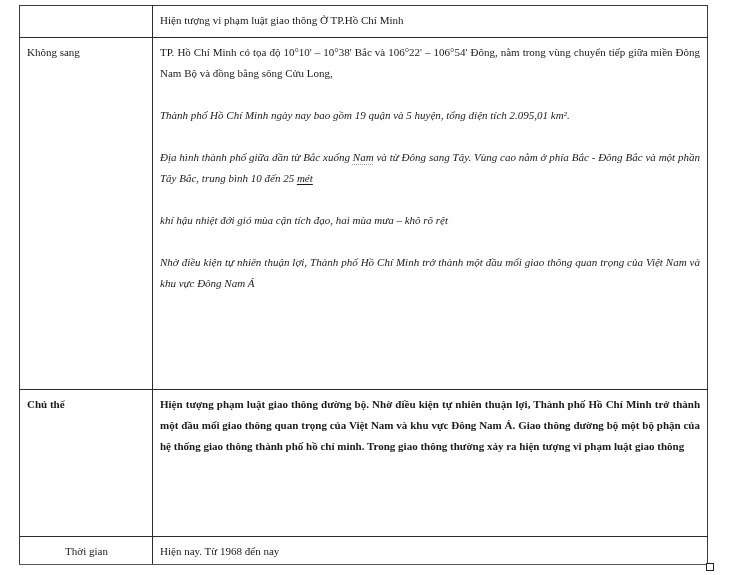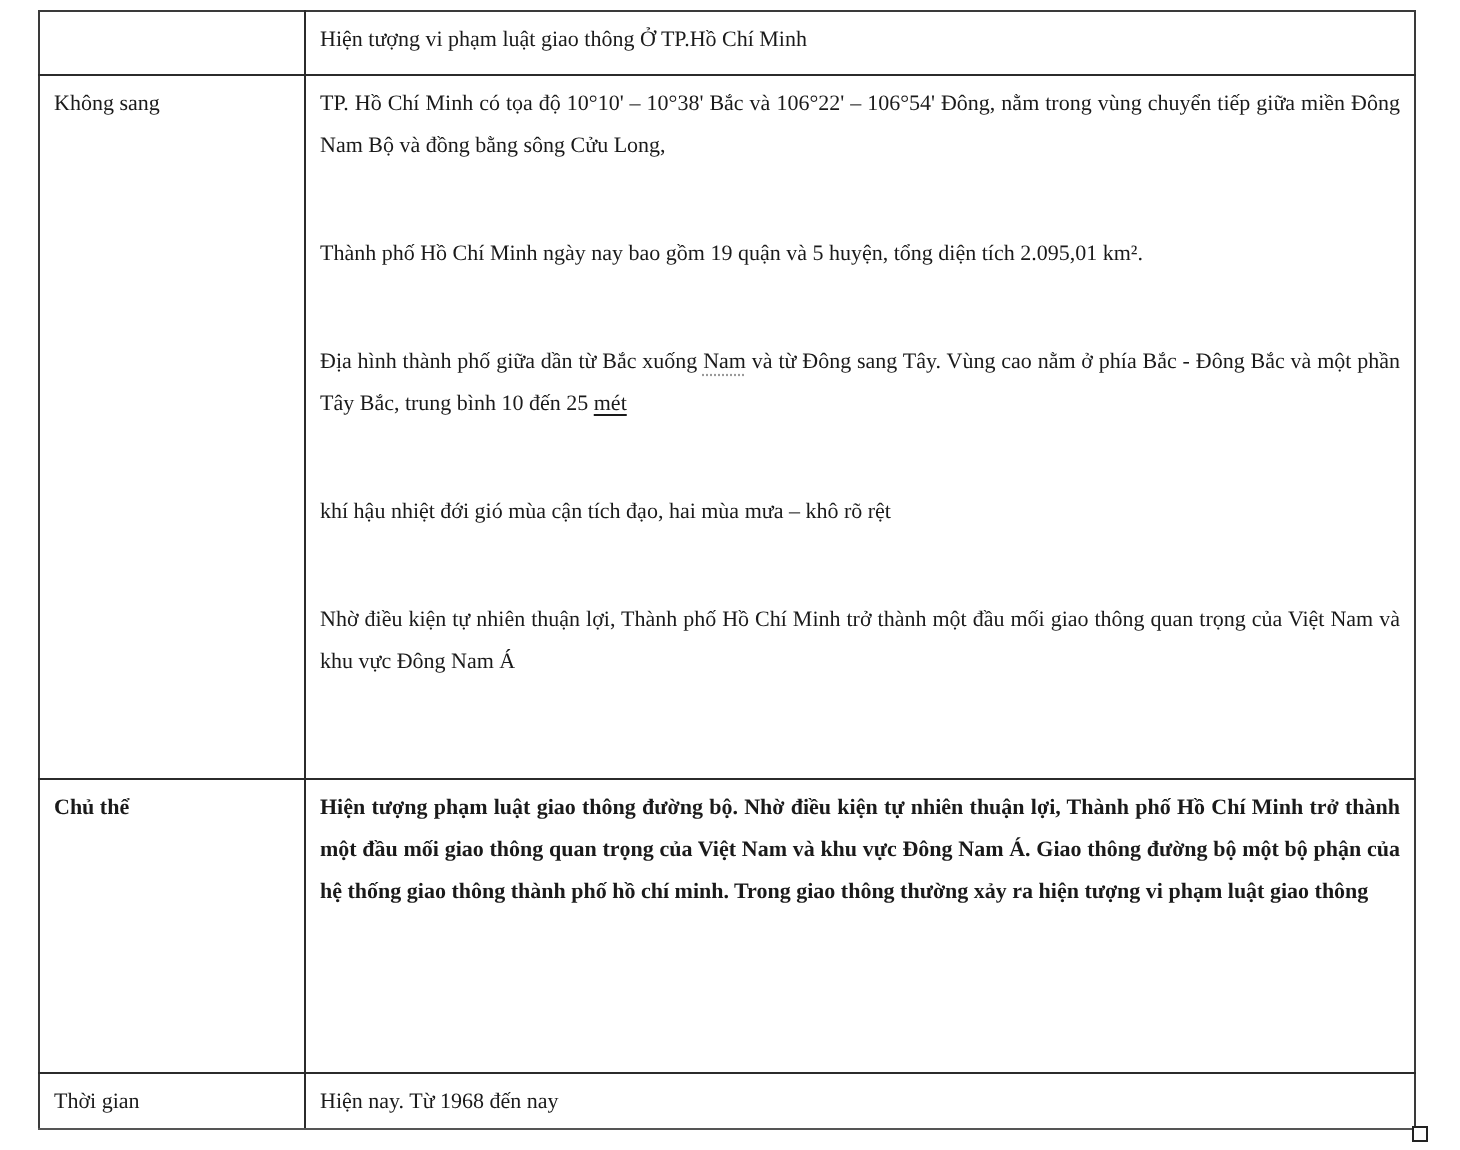--- a/index.html
+++ b/index.html
@@ -41,21 +41,22 @@
     border-right: 1.5px solid #3a3a3a;
   }
   .row-title td { height: 27px; }
   .row-space td { height: 347px; }
   .row-subject td { height: 142px; font-weight: bold; }
   .row-time td { height: 23px; }
   .para {
     margin: 0;
   }
   .para + .para {
-    margin-top: 33px;
+    margin-top: 21px;
+    font-style: italic;
   }
   .spell-mark {
     text-decoration: underline dotted #9a9a9a;
     text-underline-offset: 3px;
   }
   .link-mark {
     text-decoration: underline;
     text-underline-offset: 2px;
   }
   .resize-handle {
@@ -65,20 +66,21 @@
     width: 6px;
     height: 6px;
     border: 1px solid #222;
     background: #fff;
   }
   .row-title td {
     border-top: 1.5px solid #3a3a3a;
   }
   .row-time td {
     border-bottom: 1.5px solid #555;
+    text-align: center;
   }
 </style>
 </head>
 <body>
 
 <table class="doc-table">
   <tbody>
       <tr class="row-title">
     <td class="label-cell"></td>
     <td class="content-cell">

